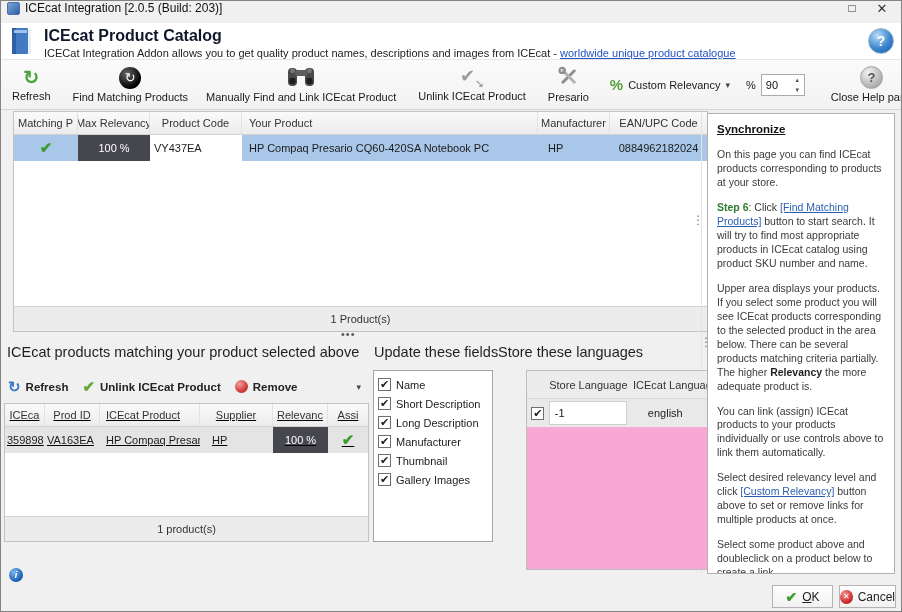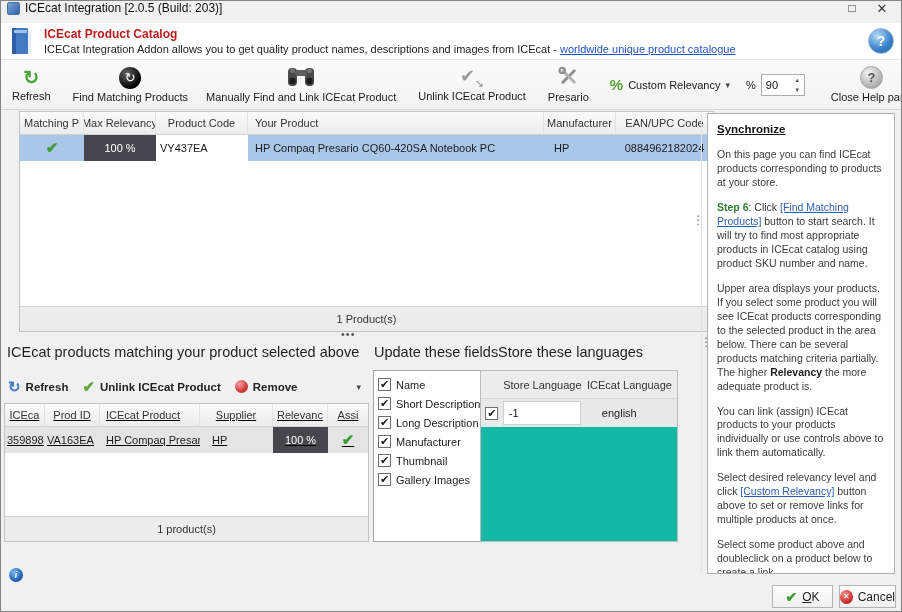--- a/index.html
+++ b/index.html
@@ -15,21 +15,21 @@
              background:linear-gradient(135deg,#7ea7d8,#2d5ea8); border:1px solid #4a6fa5; }
   .tb-spacer { flex:1; }
   .winbtn { width:30px; height:20px; display:flex; align-items:center; justify-content:center;
             font-size:12px; color:#333; cursor:default; }
   .winbtn.close { font-size:13px; }
 
   
   .hdr { position:absolute; top:22px; left:0; right:0; height:36px; background:#fff;
          display:flex; align-items:flex-start; padding:2px 8px; }
   .bookicon { margin-right:10px; margin-top:1px; }
-  .hdr-title { font-size:12px; font-weight:bold; color:#b91c1c; padding-top:2px; }
+  .hdr-title { font-size:16px; font-weight:bold; color:#0f172a; padding-top:2px; }
   .hdr-sub { font-size:11px; color:#222; margin-top:2px; }
   .hdr-link { color:#2353c4; text-decoration:underline; }
   .helpball { position:absolute; top:27px; right:7px; width:26px; height:26px; border-radius:50%;
               background:radial-gradient(circle at 35% 28%, #b9dcf7, #3d86cf 55%, #155a9e);
               color:#fff; font-size:14px; font-weight:bold; display:flex; align-items:center;
               justify-content:center; border:1px solid #9ab6d2; z-index:5; }
 
   
   .toolbar { position:absolute; top:58px; left:0; right:0; height:51px;
              background:linear-gradient(#fbfbfb,#f2f2f2); border-top:1px solid #e6e6e6;
@@ -90,22 +90,22 @@
   .lt-caret { margin-left:auto; margin-right:6px; font-size:9px; color:#444; }
 
   
   .fieldsbox { position:absolute; left:372px; top:369px; width:120px; height:172px;
                background:#fff; border:1px solid #a5a5a5; padding:4px 0 0 4px; overflow:hidden; }
   .fieldrow { display:flex; align-items:center; gap:5px; height:19px; font-size:11px; color:#1c1c1c; }
   .cbx { width:13px; height:13px; background:#fff; border:1px solid #6e6e6e; display:flex;
          align-items:center; justify-content:center; font-size:11px; color:#222; flex:none; }
 
   
-  .langtable { position:absolute; left:479px; top:369px; width:198px; height:172px;
-               background:#14b8a6; border:1px solid #bcbcbc; overflow:hidden; }
+  .langtable { position:absolute; left:525px; top:369px; width:198px; height:200px;
+               background:#f9a8d4; border:1px solid #bcbcbc; overflow:hidden; }
   .lang-head { display:flex; height:28px; background:#ececec; border-bottom:1px solid #d8d8d8;
                font-size:11px; color:#333; align-items:center; }
   .lang-row { display:flex; height:28px; background:#e9e9e9; align-items:center; font-size:11px; color:#222; }
   .lang-c0 { width:22px; display:flex; justify-content:center; }
   .lang-c1 { width:80px; }
   .lang-c2 { width:96px; padding-left:20px; }
   .lang-cell-white { width:78px; height:24px; background:#fff; border:1px solid #cfcfcf;
                      font-size:11px; padding:5px 0 0 5px; color:#111; }
 
   
@@ -228,21 +228,21 @@
         </span>
       </span>
     </div>
     <div class="sep"></div>
     <div class="tbtn" style="padding:2px 14px;">
       <span class="ico-ball-gray">?</span>
       <span>Close Help pane</span>
     </div>
   </div>
 
-  <div class="grid" style="left:18px; top:110px; width:695px; height:221px;">
+  <div class="grid" style="left:12px; top:110px; width:695px; height:221px;">
     <div class="ghead">
       <span class="gcol" style="width:64px;">Matching P</span>
       <span class="gcol" style="width:72px;">Max Relevancy</span>
       <span class="gcol" style="width:92px;">Product Code</span>
       <span class="gcol" style="width:296px; justify-content:flex-start; padding-left:7px;">Your Product</span>
       <span class="gcol" style="width:72px;">Manufacturer</span>
       <span class="gcol" style="width:97px;">EAN/UPC Code</span>
     </div>
     <div class="grow">
       <span class="gcell sel" style="width:64px; justify-content:center;">

